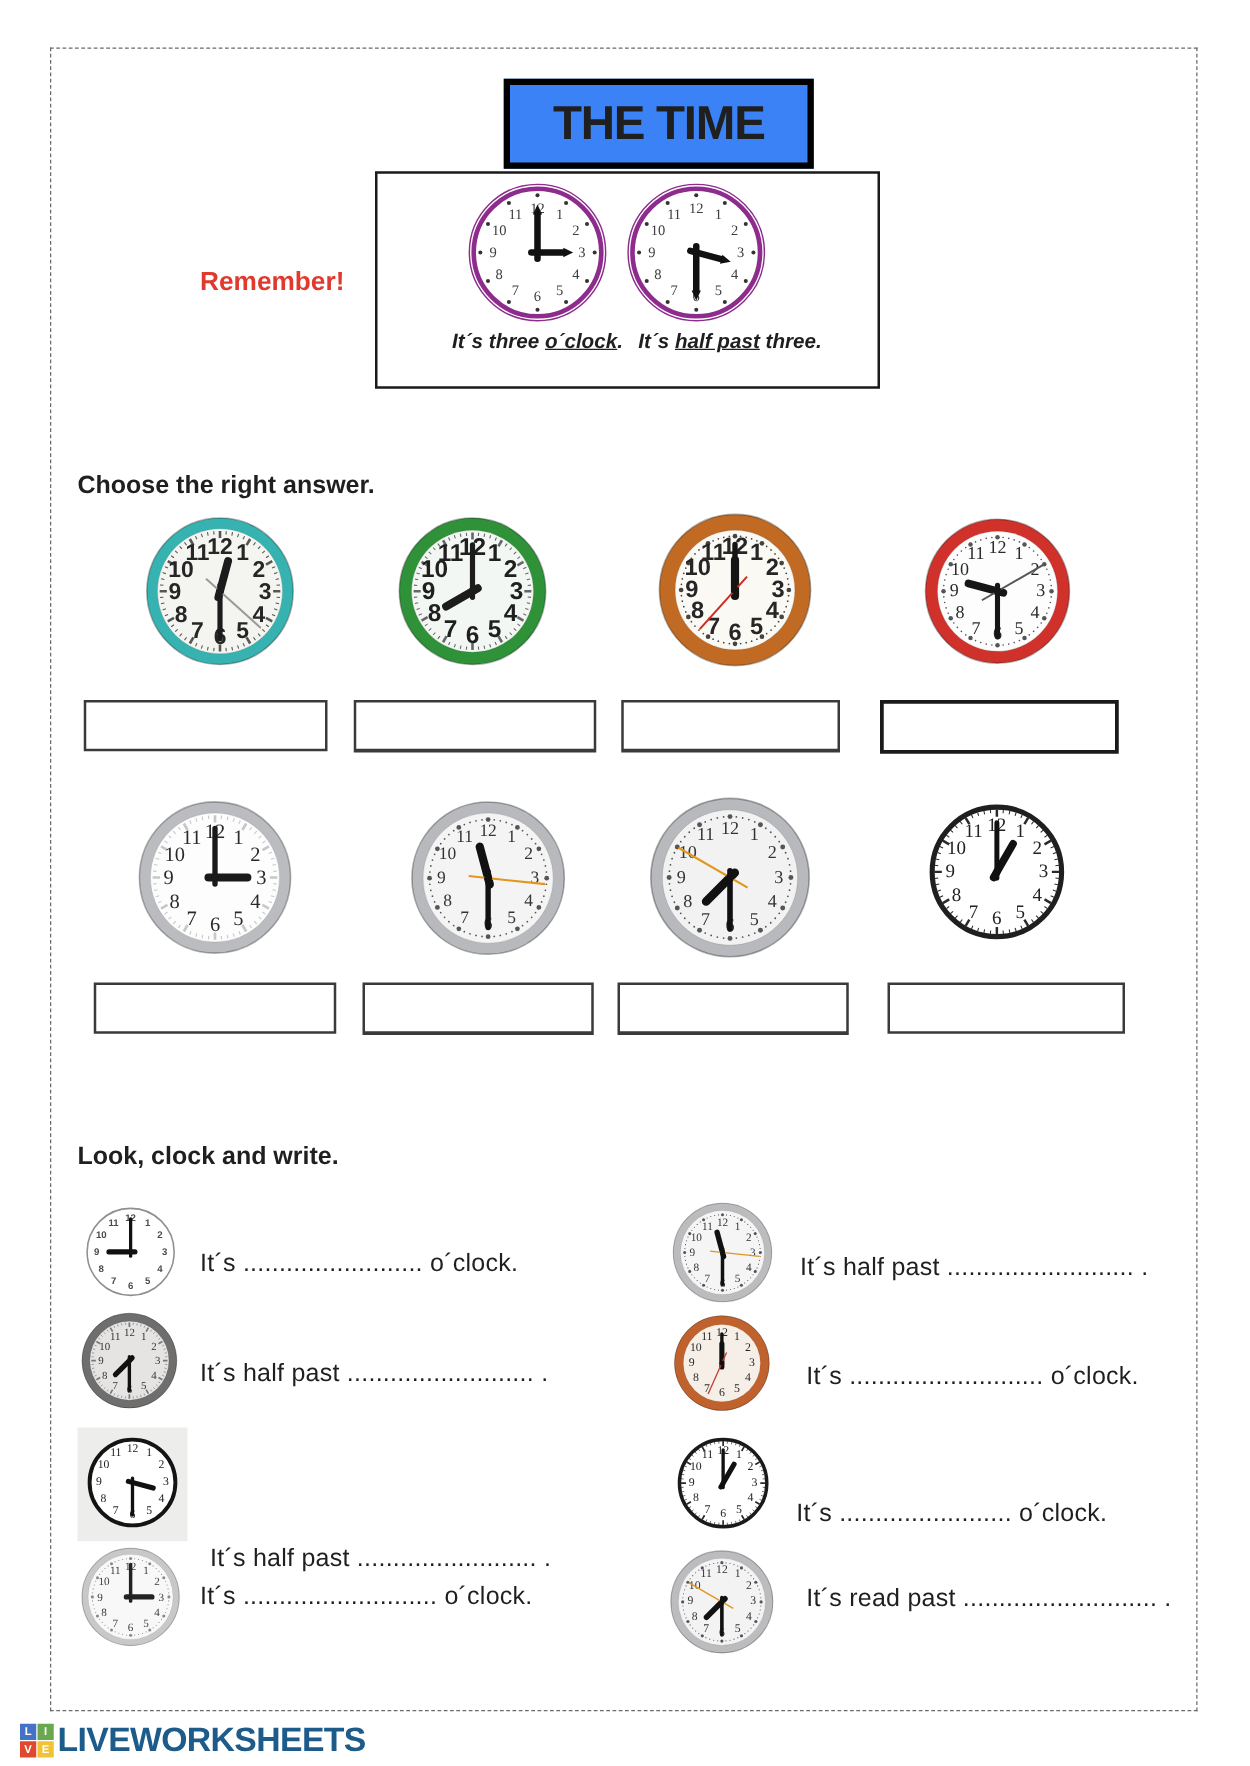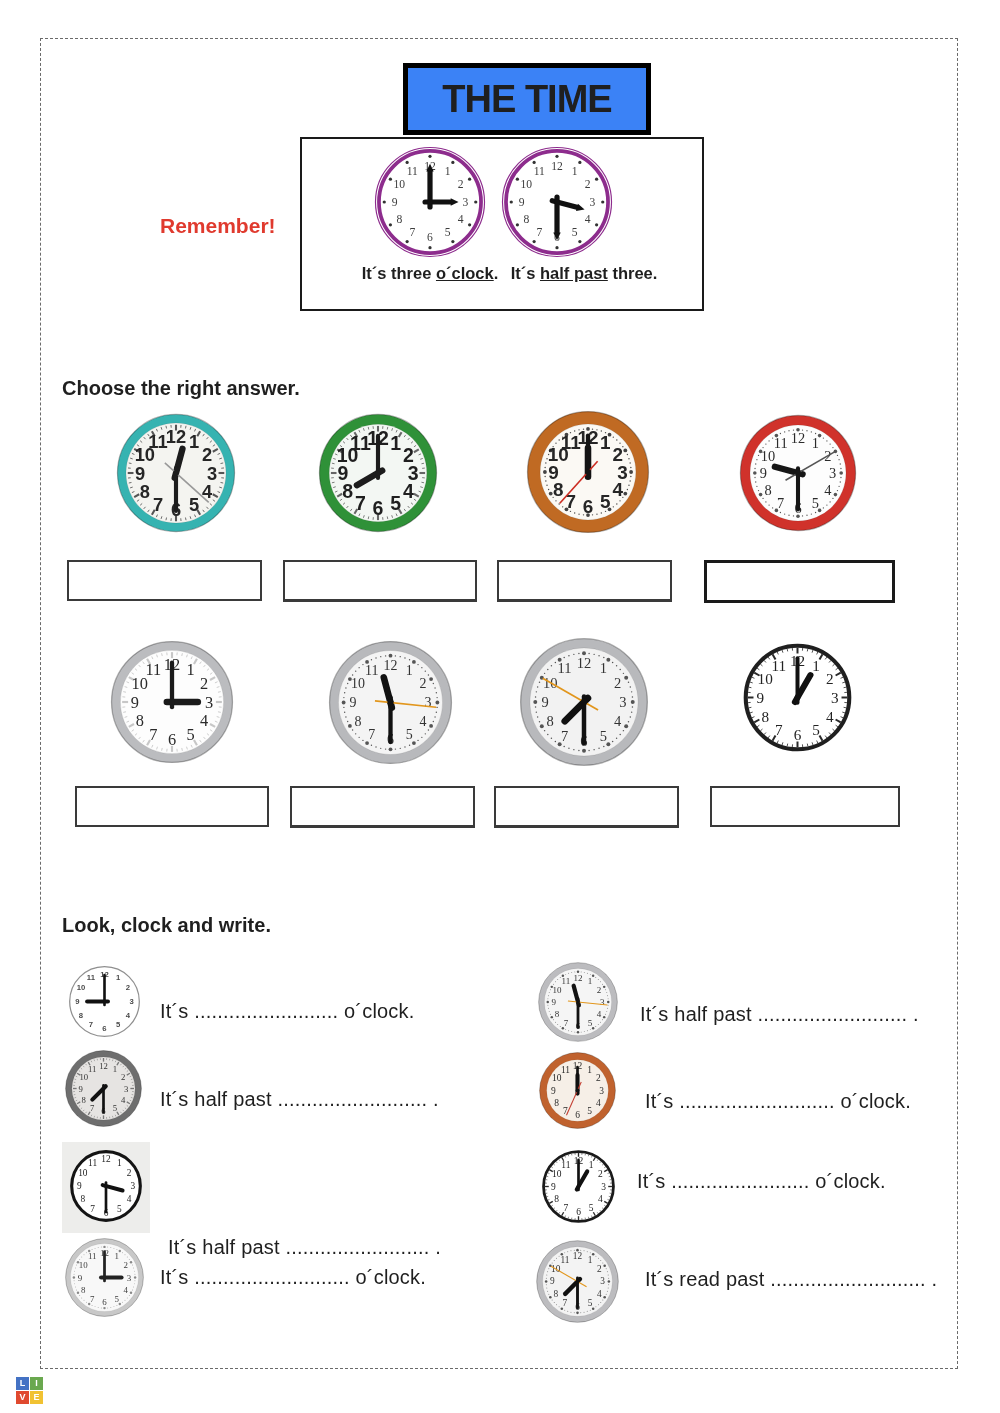--- a/index.html
+++ b/index.html
@@ -7,21 +7,21 @@
        font-family:"Liberation Sans",sans-serif;color:#1f1f1f;}
   .dashed-border{position:absolute;left:40px;top:38px;width:916px;height:1329px;
        border:1px dashed #6a6a6a;}
   .title-box{position:absolute;left:380px;top:63px;width:238px;height:62px;
        border:5px solid #000;display:flex;align-items:center;justify-content:center;
        font-size:38px;font-weight:800;letter-spacing:-1px;background:#3b82f6;margin-left:23px;}
   .remember-label{position:absolute;left:160px;top:214px;font-size:21px;font-weight:700;color:#e03a2e;}
   .remember-box{position:absolute;left:300px;top:137px;width:400px;height:170px;border:2px solid #1a1a1a;background:#fff;}
   .clock{position:absolute;}
   .clock svg{display:block;width:100%;height:100%;}
-  .caption{position:absolute;font-size:16.5px;font-weight:700;text-align:center;white-space:nowrap;}
+  .caption{position:absolute;font-size:16.5px;font-weight:700;text-align:center;white-space:nowrap;font-style:italic;}
   .u{text-decoration:underline;}
   .section-heading{position:absolute;left:62px;font-size:20px;font-weight:700;}
   .ansbox{position:absolute;height:37px;background:#fff;border:2px solid #3a3a3a;}
   .ansbox.bthick{border-bottom-width:3px;}
   .ansbox.thick{border-width:3px;border-color:#1a1a1a;}
   .clock-bg{position:absolute;background:#ededeb;}
   .sentence{position:absolute;font-size:20px;font-weight:400;white-space:nowrap;letter-spacing:0.2px;}
   .footer{position:absolute;left:16px;top:1377px;display:flex;align-items:center;gap:3px;cursor:pointer;}
   .logo-grid{display:grid;grid-template-columns:13px 13px;grid-template-rows:13px 13px;gap:1px;}
   .tile{display:flex;align-items:center;justify-content:center;color:#fff;font-size:9px;font-weight:800;line-height:13px;}
@@ -1183,21 +1183,21 @@
       <text x="22.408430635427795" y="65.93" fill="#222222" font-size="12" text-anchor="middle" dominant-baseline="central" font-family="&quot;Liberation Serif&quot;,serif" font-weight="400">8</text>
       <text x="18.14" y="50.00000000000001" fill="#222222" font-size="12" text-anchor="middle" dominant-baseline="central" font-family="&quot;Liberation Serif&quot;,serif" font-weight="400">9</text>
       <text x="22.408430635427788" y="34.06999999999999" fill="#222222" font-size="12" text-anchor="middle" dominant-baseline="central" font-family="&quot;Liberation Serif&quot;,serif" font-weight="400">10</text>
       <text x="34.069999999999986" y="22.408430635427795" fill="#222222" font-size="12" text-anchor="middle" dominant-baseline="central" font-family="&quot;Liberation Serif&quot;,serif" font-weight="400">11</text>
       <text x="49.99999999999999" y="18.14" fill="#222222" font-size="12" text-anchor="middle" dominant-baseline="central" font-family="&quot;Liberation Serif&quot;,serif" font-weight="400">12</text>
       <line x1="47.7875" y1="53.83216241174614" x2="61.0625" y2="30.839187941269294" stroke="#111111" stroke-width="5.2" stroke-linecap="round"></line>
       <line x1="50" y1="54.425" x2="50" y2="16.369999999999997" stroke="#111111" stroke-width="3.4" stroke-linecap="round"></line>
       <circle cx="50" cy="50" r="2.4" fill="#111111"></circle>
     </svg>
   </div>
-<div class="sentence" style="left:637px;top:1170px">It´s ........................ o´clock.</div>
+<div class="sentence" style="left:637px;top:1200px">It´s ........................ o´clock.</div>
 
 <div class="clock" style="left:535px;top:1239px;width:85px;height:85px">
     <svg viewBox="0 0 100 100">
       <circle cx="50" cy="50" r="48" fill="#bcbcbf" stroke="rgba(0,0,0,0.30)" stroke-width="1"></circle>
       <circle cx="50" cy="50" r="41" fill="#f3f3f3" stroke="rgba(0,0,0,0.12)" stroke-width="0.6"></circle>
       <circle cx="50" cy="13.100000000000001" r="1.5" fill="#555555"></circle>
       <circle cx="53.85710029457641" cy="13.302142060910718" r="0.55" fill="#555555"></circle>
       <circle cx="57.67194139117532" cy="13.906353532922573" r="0.55" fill="#555555"></circle>
       <circle cx="61.402727092435555" cy="14.90601454870884" r="0.55" fill="#555555"></circle>
       <circle cx="65.00858212949703" cy="16.29017261298803" r="0.55" fill="#555555"></circle>
@@ -1277,13 +1277,14 @@
   </div>
 <div class="sentence" style="left:645px;top:1268px">It´s read past ........................... .</div>
 
 <div class="footer">
   <div class="logo-grid">
     <span class="tile" style="background: rgb(68, 114, 196);">L</span>
     <span class="tile" style="background: rgb(106, 168, 79);">I</span>
     <span class="tile" style="background: rgb(224, 73, 47);">V</span>
     <span class="tile" style="background: rgb(241, 194, 50);">E</span>
   </div>
+  <span class="brand" style="color: rgb(29, 92, 138);">LIVEWORKSHEETS</span>
 </div>
 
 </body></html>

